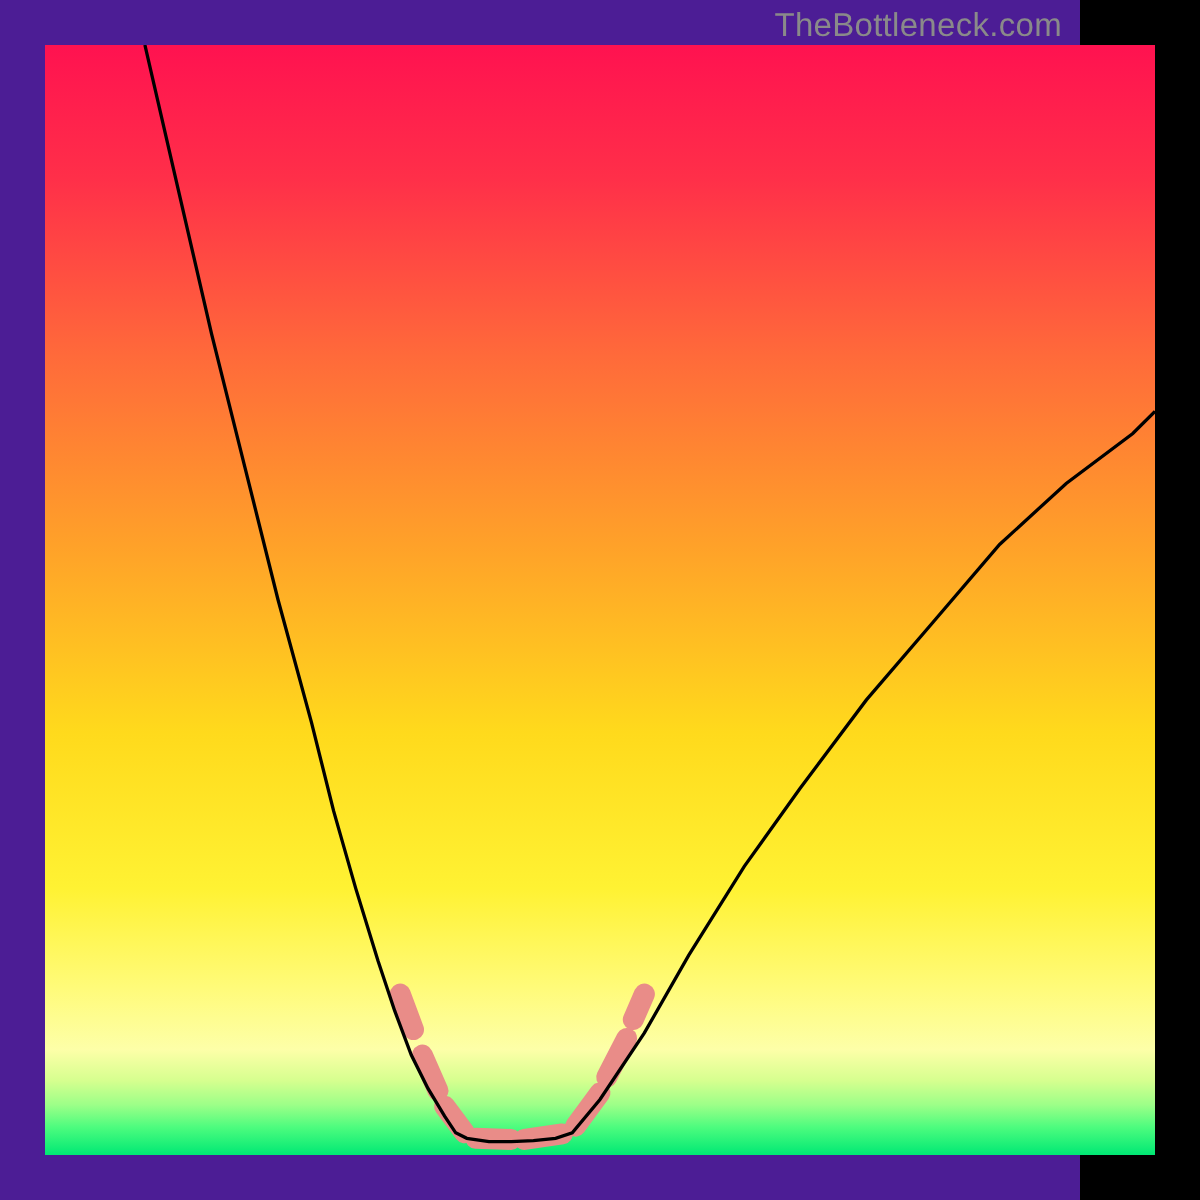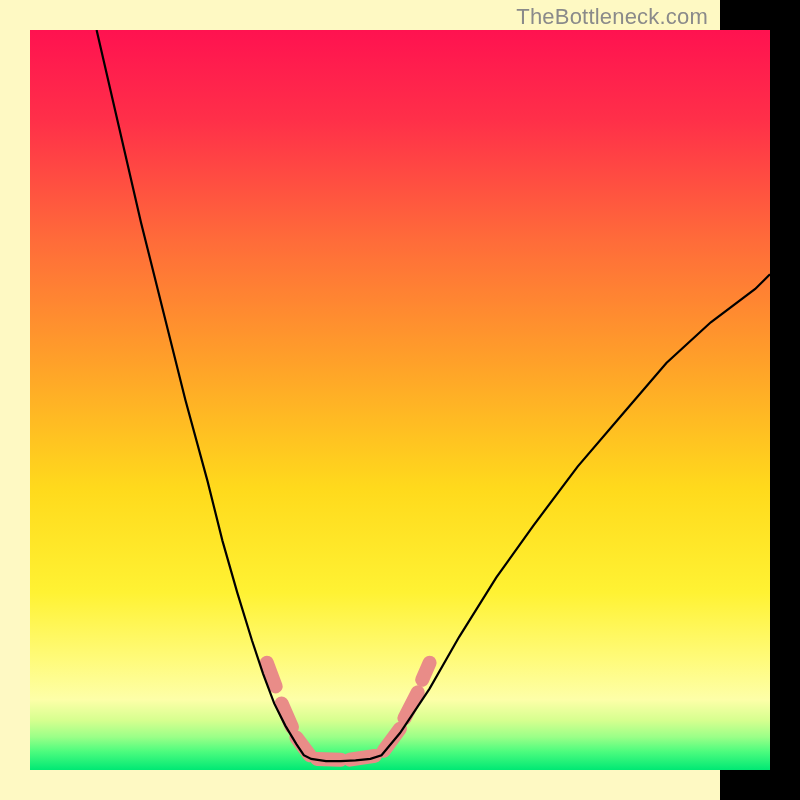--- a/index.html
+++ b/index.html
@@ -9,21 +9,21 @@
     height: 800px;
     background: #000;
     overflow: hidden;
   }
   .frame {
     position: absolute;
     left: 0;
     top: 0;
     width: 720px;
     height: 800px;
-    background: #fef9c3;
+    background: #4c1d95;
   }
   .plot {
     position: absolute;
     left: 30px;
     top: 30px;
     width: 740px;
     height: 740px;
     overflow: hidden;
   }
   .gradient {

